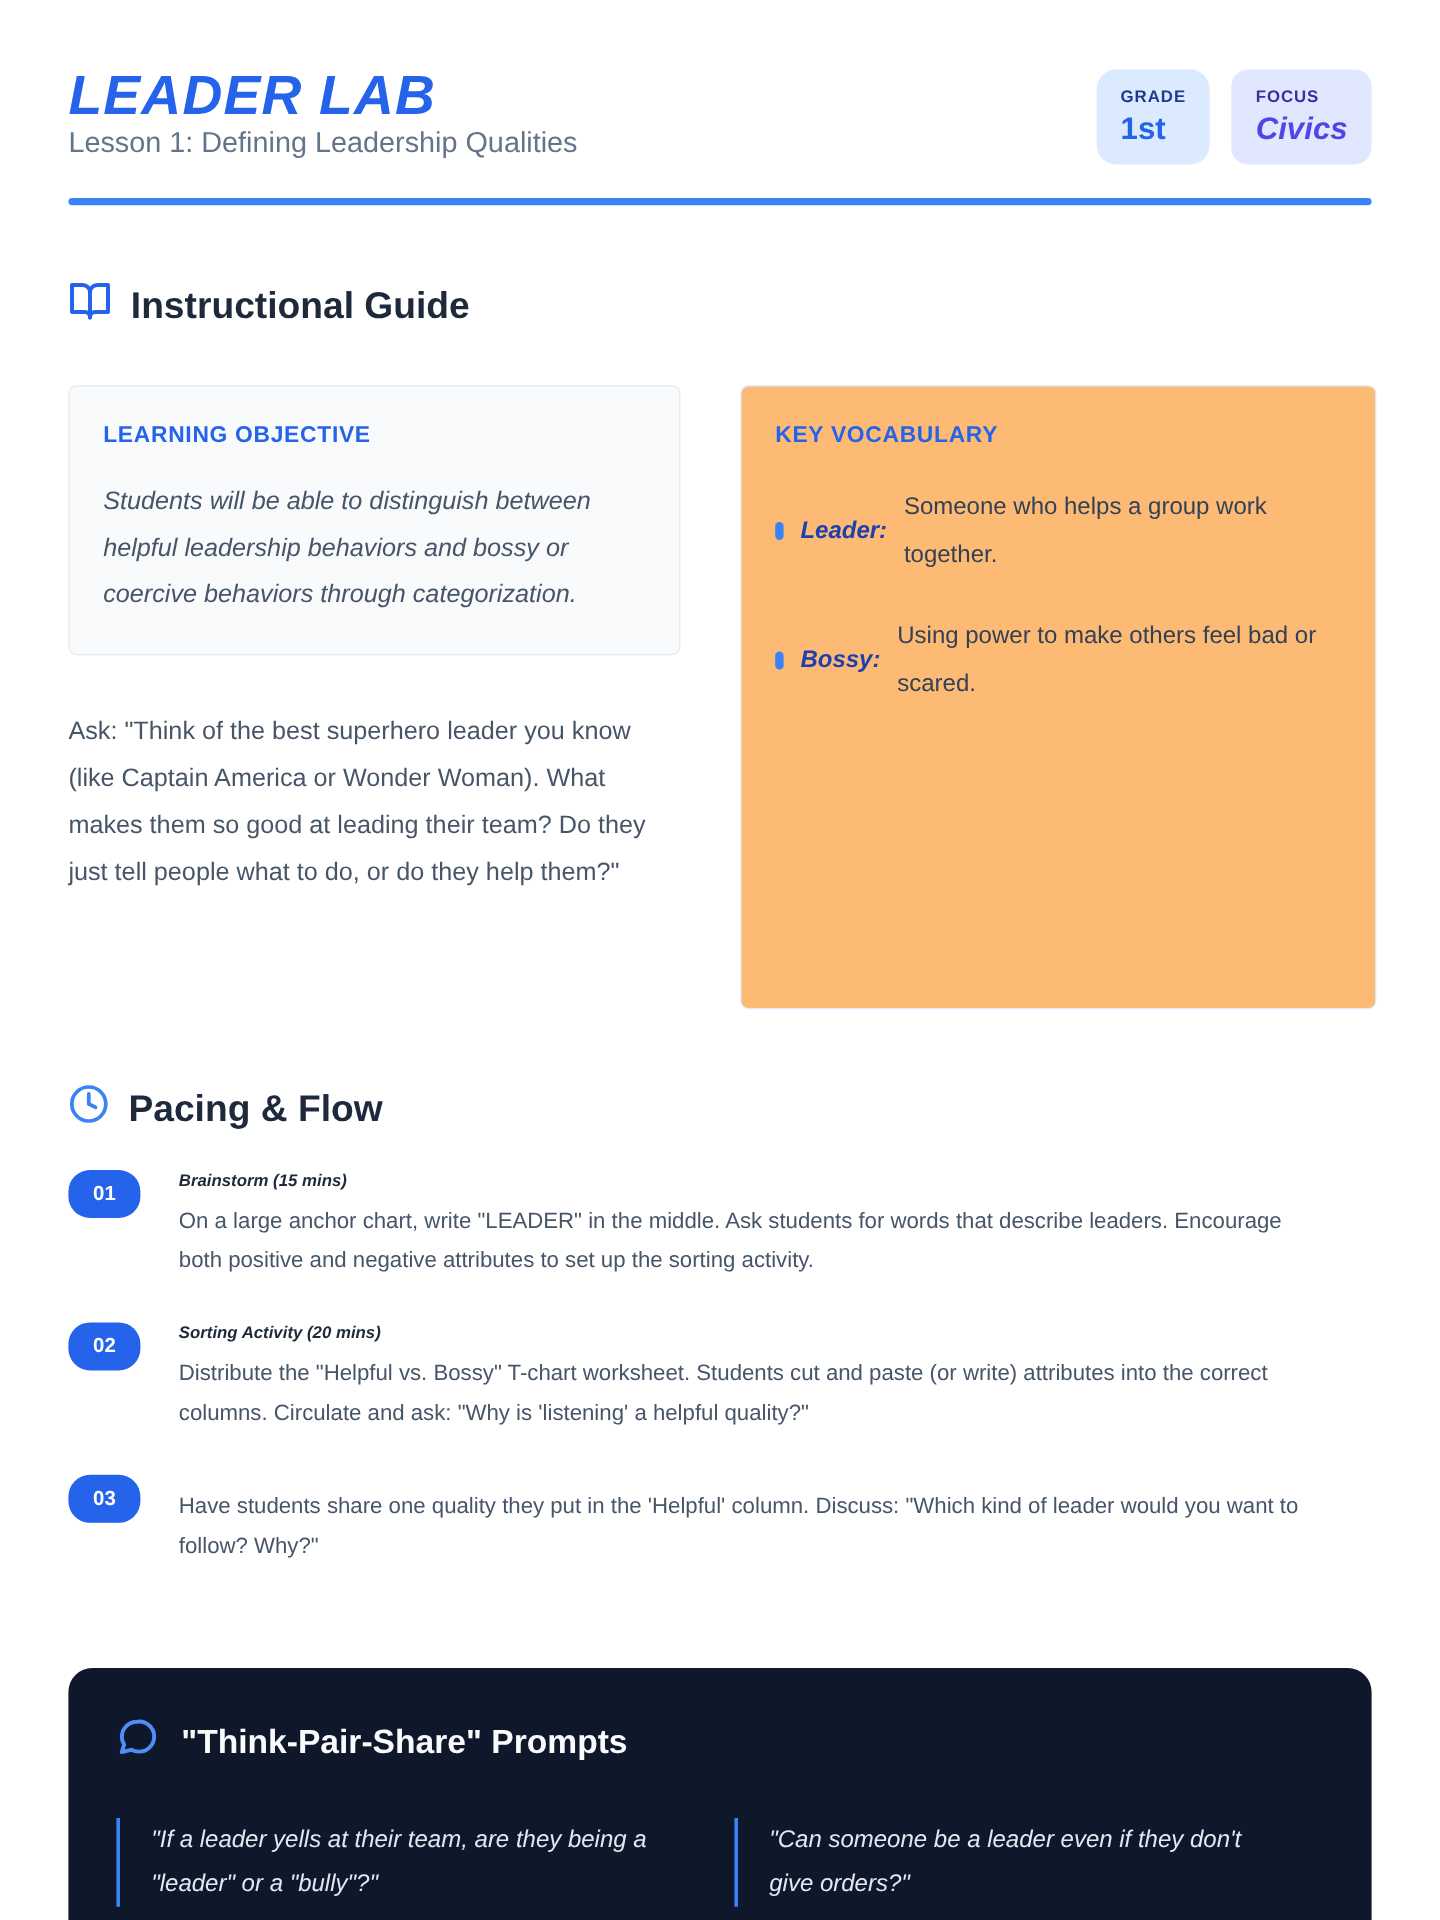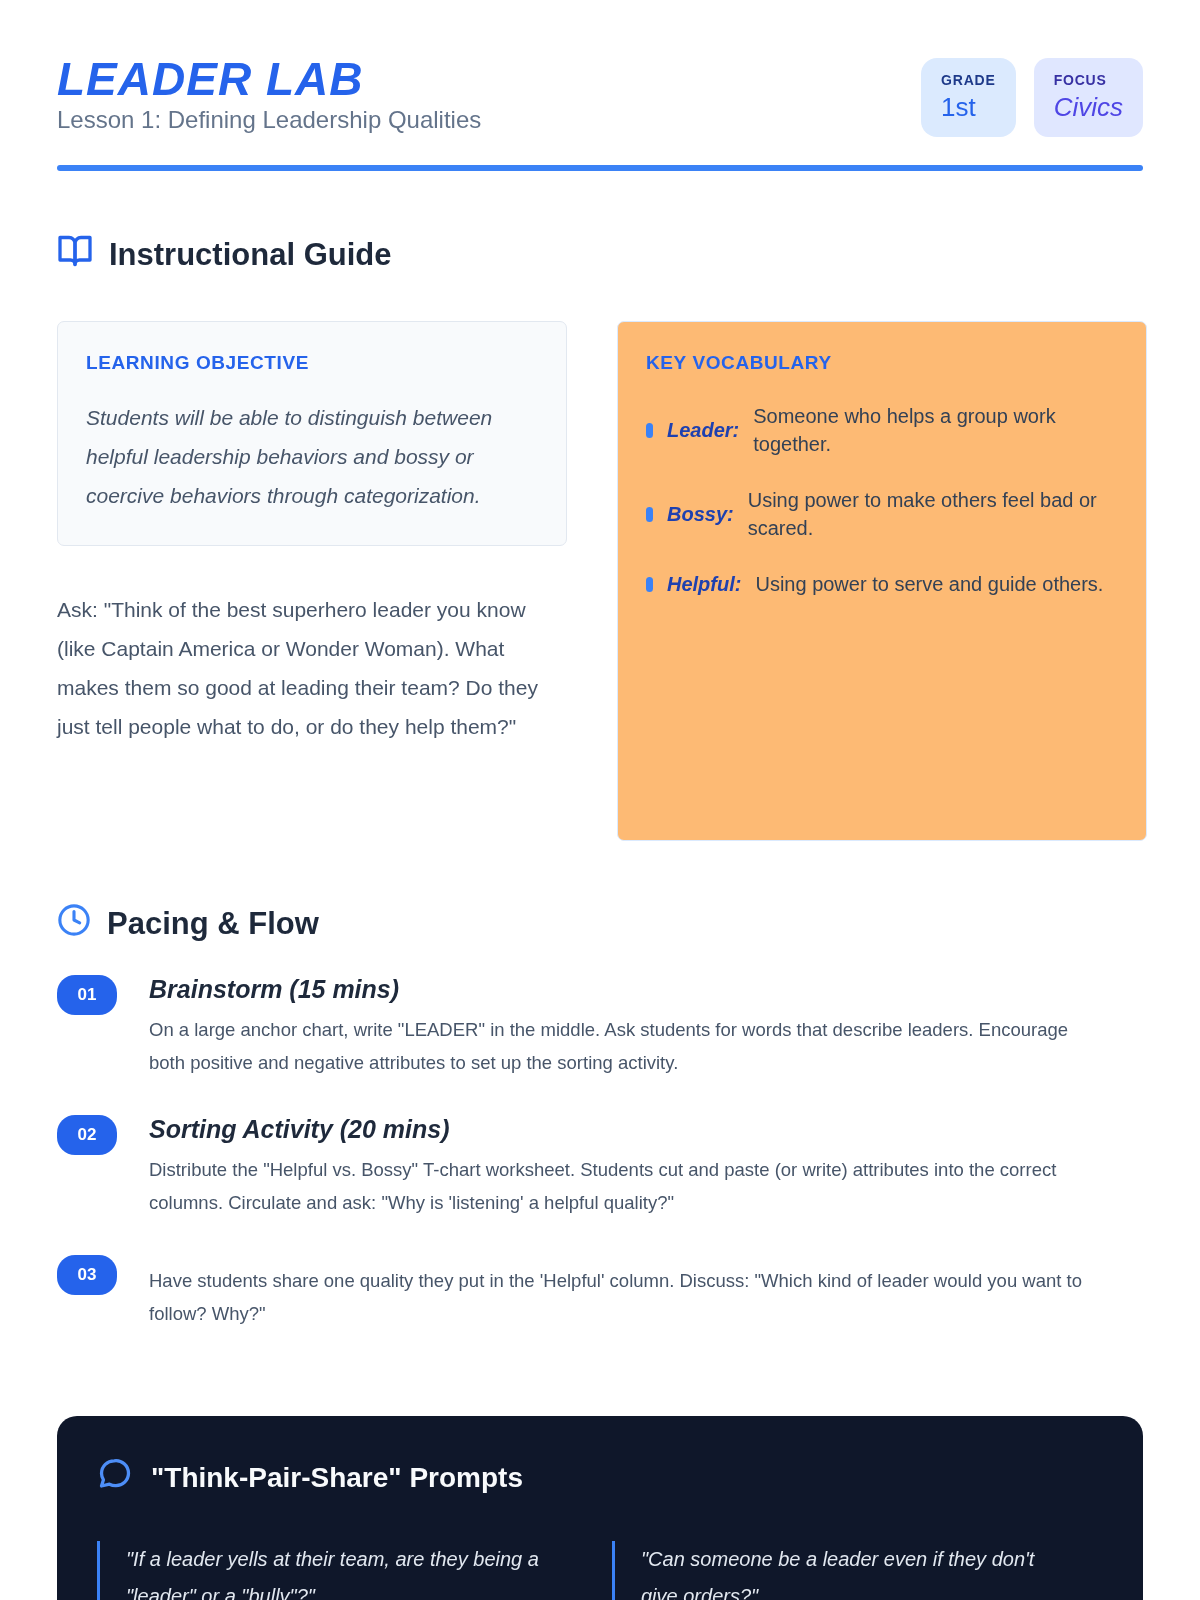--- a/index.html
+++ b/index.html
@@ -11,21 +11,21 @@
   .header { display:flex; justify-content:space-between; align-items:flex-start; }
   .title { font-size:46px; font-weight:bold; font-style:italic; color:#2563eb; letter-spacing:1px; }
   .subtitle { font-size:24px; color:#64748b;text-align:right; }
   .badges { display:flex; gap:18px; margin-top:6px; }
   .badge { border-radius:14px; padding:14px 20px; text-align:left; min-width:94px; }
   .badge-grade { background:#dbeafe;border-radius:16px; }
   .badge-focus { background:#e0e7ff; }
   .badge-label { font-size:14px; font-weight:bold; letter-spacing:0.8px; }
   .badge-grade .badge-label { color:#1e3a8a; }
   .badge-focus .badge-label { color:#3730a3; }
-  .badge-value { margin-top:4px; font-size:26px; font-weight:normal; }
+  .badge-value { margin-top:4px; font-size:26px; font-weight:bold; }
   .badge-grade .badge-value { color:#2563eb; }
   .badge-focus .badge-value { color:#4f46e5; font-style:italic; }
 
   .divider { height:6px; background:#3b82f6; border:none; border-radius:3px; margin-top:28px; }
 
   
   .section { margin-top:62px; }
   .section-heading { display:flex; align-items:center; gap:16px;
     font-size:31px; font-weight:bold; color:#1e293b; }
   .section-heading svg { flex:none; }
@@ -35,33 +35,33 @@
 
   .card { border-radius:7px; padding:30px 28px; }
   .card-objective { background:#f8fafc; border:1px solid #e2e8f0; }
   .card-vocab { background:#fdba74; border:1px solid #dbeafe; height:520px; }
   .card-heading { font-size:19px; font-weight:bold; color:#2563eb; letter-spacing:0.6px; }
   .objective-text { margin-top:24px; font-size:21px; font-style:italic; color:#475569; line-height:39px; }
 
   .vocab-item { display:flex; align-items:center; gap:14px; margin-top:28px; }
   .vocab-bullet { flex:none; width:7px; height:15px; border-radius:4px; background:#3b82f6; }
   .vocab-term { font-size:20px; font-weight:bold; font-style:italic; color:#1e40af; white-space:nowrap; }
-  .vocab-def { font-size:20px; color:#334155; line-height:28px; }
+  .vocab-def { font-size:20px; color:#334155; line-height:40px; }
 
   .hook { margin-top:44px; }
   .hook-heading { font-size:19px; font-weight:bold; font-style:italic; color:#2563eb; letter-spacing:0.4px; }
   .hook-text { margin-top:22px; font-size:21px; color:#475569; line-height:39px; }
 
   
   .steps { margin-top:30px; }
   .step { display:flex; align-items:flex-start; gap:32px; margin-top:36px; }
   .step:first-child { margin-top:0; }
   .step-num { flex:none; width:60px; height:40px; border-radius:18px; background:#2563eb;
     color:#ffffff; font-size:17px; font-weight:bold; display:flex; align-items:center; justify-content:center; }
-  .step-title { font-size:25px; font-weight:bold; font-style:italic; color:#1e293b; }
+  .step-title { font-size:14px; font-weight:bold; font-style:italic; color:#1e293b; }
   .step-desc { margin-top:9px; font-size:18.5px; color:#475569; line-height:33px; max-width:960px; }
 
   
   .prompts-card { margin-top:86px; background:#0f172a; border-radius:20px; padding:40px 40px 60px 40px; }
   .prompts-heading { display:flex; align-items:center; gap:18px;
     font-size:28px; font-weight:bold; color:#f8fafc; }
   .prompts-grid { display:grid; grid-template-columns:1fr 1fr; gap:24px; margin-top:42px; }
   .prompt { border-left:3px solid #3b82f6; padding-left:26px; }
   .prompt-text { font-size:20px; font-style:italic; color:#e2e8f0; line-height:37px; max-width:430px; }
 </style>
@@ -119,25 +119,20 @@
         <div class="vocab-item">
           <span class="vocab-bullet"></span>
           <span class="vocab-term">Leader:</span>
           <span class="vocab-def">Someone who helps a group work together.</span>
         </div>
         <div class="vocab-item">
           <span class="vocab-bullet"></span>
           <span class="vocab-term">Bossy:</span>
           <span class="vocab-def">Using power to make others feel bad or scared.</span>
         </div>
-        <div class="vocab-item">
-          <span class="vocab-bullet"></span>
-          <span class="vocab-term">Helpful:</span>
-          <span class="vocab-def">Using power to serve and guide others.</span>
-        </div>
       </div>
     </div>
   </div>
 
   <div class="section">
     <div class="section-heading">
       <span>
         <svg width="34" height="34" viewBox="0 0 24 24" fill="none" stroke="#3b82f6" stroke-width="2.2" stroke-linecap="round" stroke-linejoin="round">
           <circle cx="12" cy="12" r="10"></circle>
           <polyline points="12 6 12 12 16 14"></polyline>

